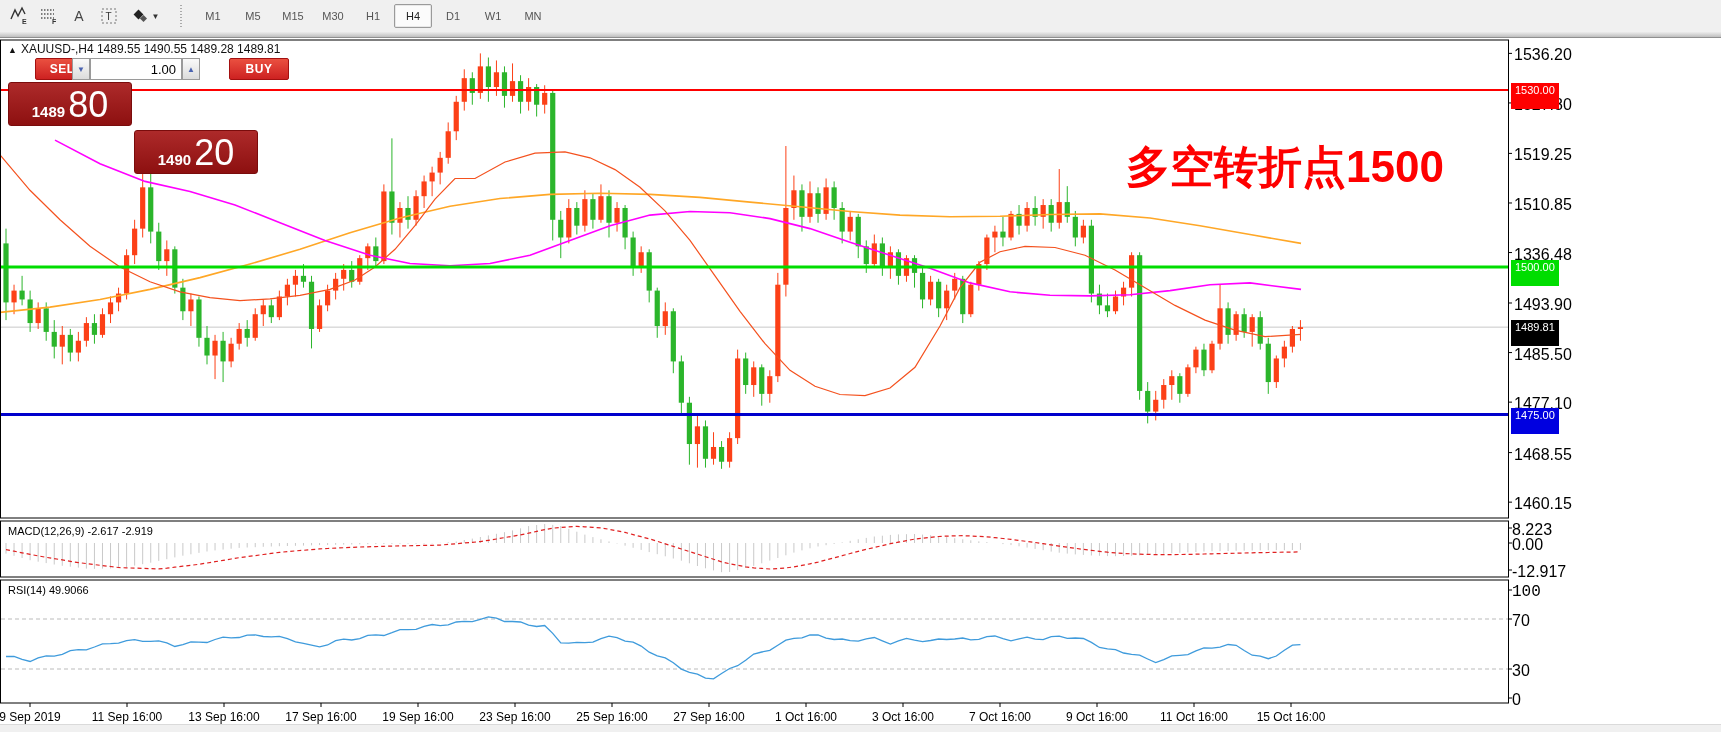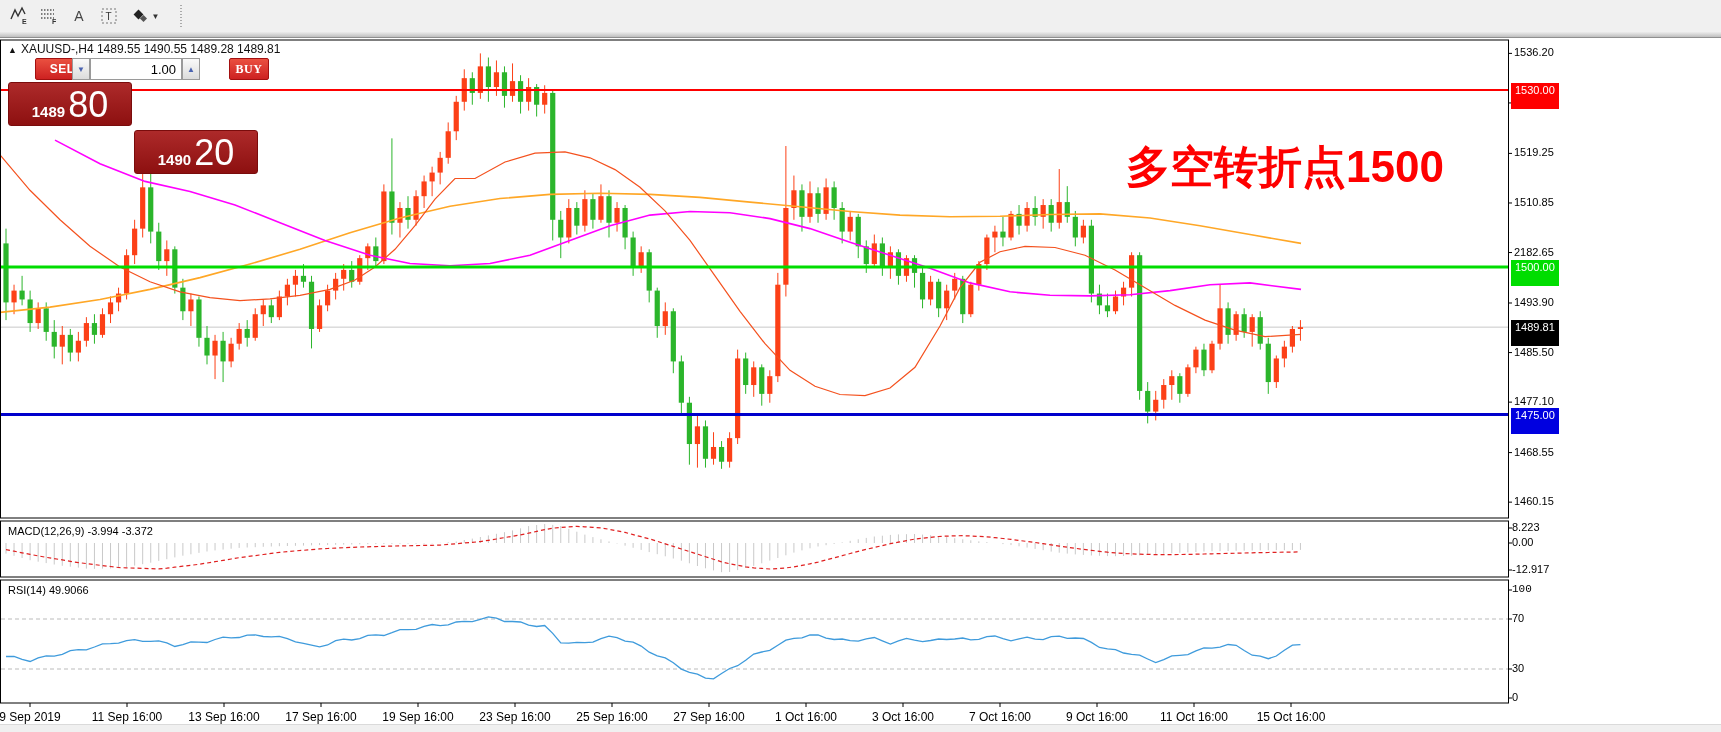--- a/index.html
+++ b/index.html
@@ -40,21 +40,21 @@
             background:linear-gradient(#ad2a2a,#8d1010);border:1px solid #7a0c0c;color:#fff;
             display:flex;align-items:baseline;justify-content:center;padding-top:3px;}
   .tw-price .small{font-size:15px;font-weight:bold;margin-right:3px;}
   .tw-price .big{font-size:36px;font-weight:400;line-height:38px;}
   
   .annotation{position:absolute;left:1126px;top:100px;z-index:5;color:#fe0000;font-size:44px;font-weight:bold;
               font-family:"Liberation Sans","DejaVu Sans",sans-serif;white-space:nowrap;}
   
   .pane-label{position:absolute;left:8px;font-size:11px;color:#000;z-index:5;}
   
-  .ax-label{position:absolute;font-size:11px;color:#000;white-space:nowrap;}
+  .ax-label{position:absolute;font-size:16px;color:#000;white-space:nowrap;}
   .ax-badge{position:absolute;font-size:11px;color:#fff;height:26px;line-height:14px;padding:0 4px;white-space:nowrap;}
   .time-label{position:absolute;font-size:12px;color:#000;white-space:nowrap;transform:translateX(-50%);}
   .status-bar{position:absolute;left:0;top:724px;width:1721px;height:8px;background:#f0f0f0;border-top:1px solid #dadada;box-sizing:border-box;}
 </style>
 </head>
 <body>
 
 <div class="screen">
 
   <div class="toolbar">
@@ -80,20 +80,31 @@
       </svg>
     </div>
     <div class="tb-btn" style="width:38px;">
       <svg width="20" height="20" viewBox="0 0 20 20">
         <rect x="4" y="5" width="7" height="7" transform="rotate(45 7.5 8.5)" fill="#222"></rect>
         <rect x="10" y="10" width="5" height="5" transform="rotate(45 12.5 12.5)" fill="#555"></rect>
       </svg>
       <span class="tb-caret">▼</span>
     </div>
     <div class="tb-handle"></div>
+    <div id="tf-group" style="display:flex;">
+        <div class="tf-btn">M1</div>
+        <div class="tf-btn">M5</div>
+        <div class="tf-btn">M15</div>
+        <div class="tf-btn">M30</div>
+        <div class="tf-btn">H1</div>
+        <div class="tf-btn active">H4</div>
+        <div class="tf-btn">D1</div>
+        <div class="tf-btn">W1</div>
+        <div class="tf-btn">MN</div>
+      </div>
   </div>
   <div class="tb-sep"></div>
 
   <div class="chart-wrap">
     <svg id="chart-svg" width="1721" height="694">
         <line x1="1" y1="289.13119000000034" x2="1508" y2="289.13119000000034" stroke="#c8c8c8" stroke-width="1"></line>
         <line x1="1" y1="581" x2="1508" y2="581" stroke="#bbb" stroke-width="1" stroke-dasharray="4 3"></line>
         <line x1="1" y1="631" x2="1508" y2="631" stroke="#bbb" stroke-width="1" stroke-dasharray="4 3"></line>
         <line x1="6" y1="190.64350000000002" x2="6" y2="282.109" stroke="#2bb52b" stroke-width="1"></line>
         <rect x="3.4" y="205.39600000000002" width="5.2" height="59.00999999999999" fill="#2bb52b"></rect>
@@ -632,43 +643,43 @@
     <div class="trade-widget">
       <div class="tw-row1">
         <div class="tw-btn" style="left:0;width:62px;">SELL</div>
         <div class="tw-spin" style="left:64px;">
             <span>▼</span>
           </div>
         <input class="tw-vol" style="left: 82px;" value="1.00">
         <div class="tw-spin" style="left:174px;">
             <span>▲</span>
           </div>
-        <div class="tw-btn" style="left:194px;width:40px;font-family:Liberation Serif, serif;">BUY</div>
+        <div class="tw-btn" style="left:194px;width:60px;">BUY</div>
       </div>
       <div class="tw-price" style="left:0;">
         <span class="small">1489</span>
         <span class="big">80</span>
       </div>
       <div class="tw-price" style="left:126px;margin-top:48px;">
         <span class="small">1490</span>
         <span class="big">20</span>
       </div>
     </div>
 
     <div class="annotation">多空转折点1500</div>
 
-    <div class="pane-label" style="top:487px;">MACD(12,26,9) -3.994 -3.372</div>
+    <div class="pane-label" style="top:487px;">MACD(12,26,9) -2.617 -2.919</div>
     <div class="pane-label" style="top:546px;">RSI(14) 49.9066</div>
 
     <div id="price-axis">
         <div class="ax-label" style="left: 1514px; top: 8.3838px;">1536.20</div>
         <div class="ax-label" style="left: 1514px; top: 57.9522px;">1527.80</div>
         <div class="ax-label" style="left: 1514px; top: 108.406px;">1519.25</div>
         <div class="ax-label" style="left: 1514px; top: 157.974px;">1510.85</div>
-        <div class="ax-label" style="left: 1514px; top: 207.543px;">2182.65</div>
+        <div class="ax-label" style="left: 1514px; top: 207.543px;">1336.48</div>
         <div class="ax-label" style="left: 1514px; top: 257.996px;">1493.90</div>
         <div class="ax-label" style="left: 1514px; top: 307.565px;">1485.50</div>
         <div class="ax-label" style="left: 1514px; top: 357.133px;">1477.10</div>
         <div class="ax-label" style="left: 1514px; top: 407.586px;">1468.55</div>
         <div class="ax-label" style="left: 1514px; top: 457.155px;">1460.15</div>
         <div class="ax-badge" style="left: 1511px; top: 44.97px; background: rgb(254, 0, 0); color: rgb(255, 255, 255);">1530.00</div>
         <div class="ax-badge" style="left: 1511px; top: 222px; background: rgb(0, 221, 0); color: rgb(255, 255, 255);">1500.00</div>
         <div class="ax-badge" style="left: 1511px; top: 282.131px; background: rgb(0, 0, 0); color: rgb(255, 255, 255);">1489.81</div>
         <div class="ax-badge" style="left: 1511px; top: 369.525px; background: rgb(0, 0, 224); color: rgb(255, 255, 255);">1475.00</div>
       </div>

